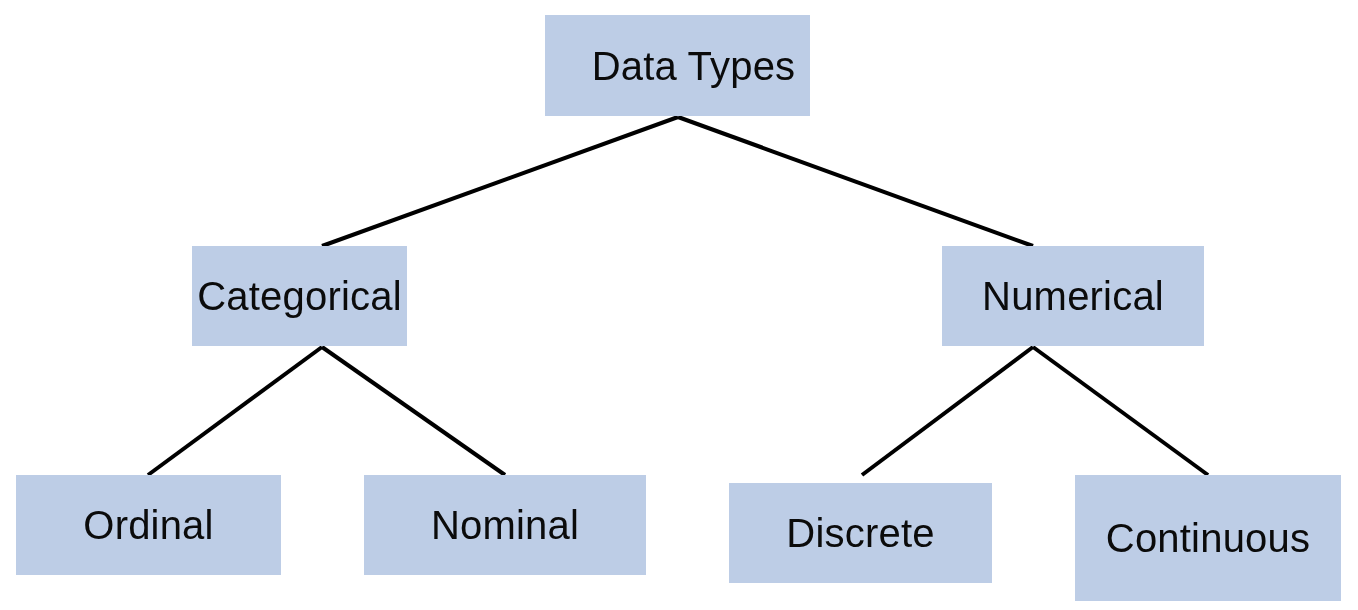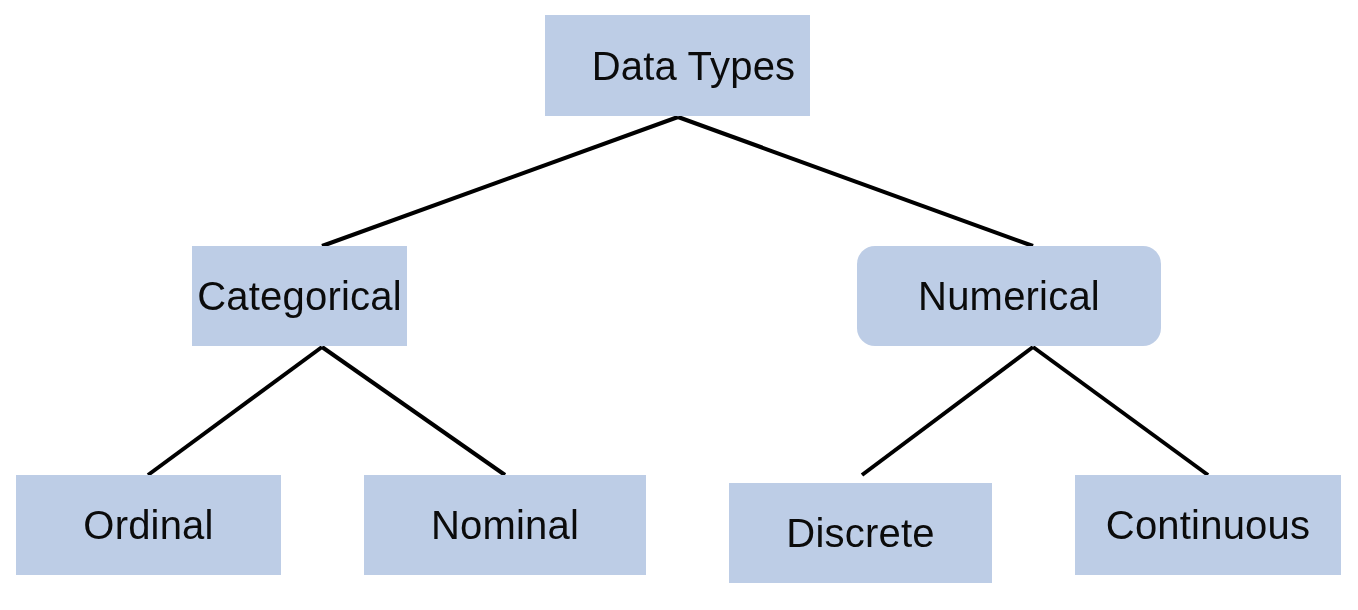--- a/index.html
+++ b/index.html
@@ -53,25 +53,24 @@
     padding-left: 32px;
   }
   
   #node-categorical {
     left: 192px;
     top: 246px;
     width: 215px;
     height: 100px;
   }
   #node-numerical {
-    left: 857px;
+    left: 942px;
     top: 246px;
-    width: 304px;
+    width: 262px;
     height: 100px;
-    border-radius: 18px;
   }
   
   #node-ordinal {
     left: 16px;
     top: 475px;
     width: 265px;
     height: 100px;
   }
   #node-nominal {
     left: 364px;
@@ -83,21 +82,21 @@
     left: 729px;
     top: 475px;
     width: 263px;
     height: 100px;
     margin-top: 8px;
   }
   #node-continuous {
     left: 1075px;
     top: 475px;
     width: 266px;
-    height: 100px;
+    height: 126px;
     text-align: center;
   }
 </style>
 </head>
 <body>
 
 <div id="diagram-canvas">
 
   <svg id="connector-layer" viewBox="0 0 1358 610" width="1358" height="610" xmlns="http://www.w3.org/2000/svg">
 

